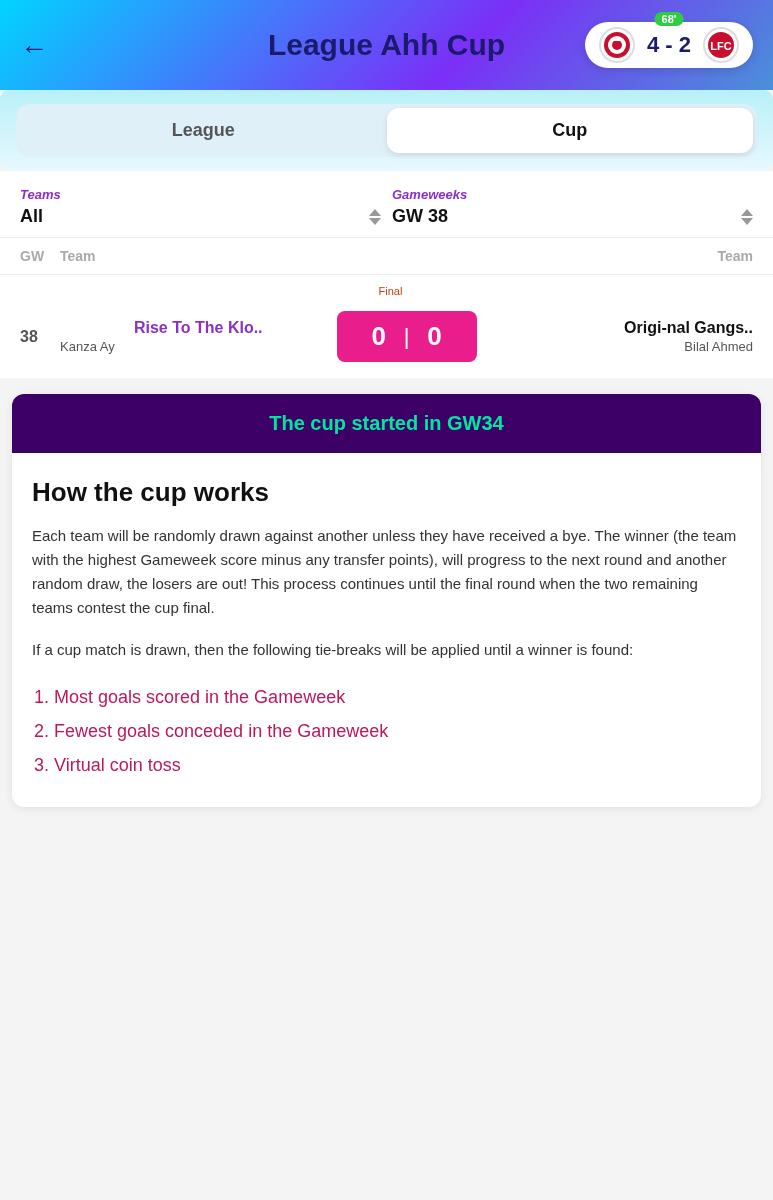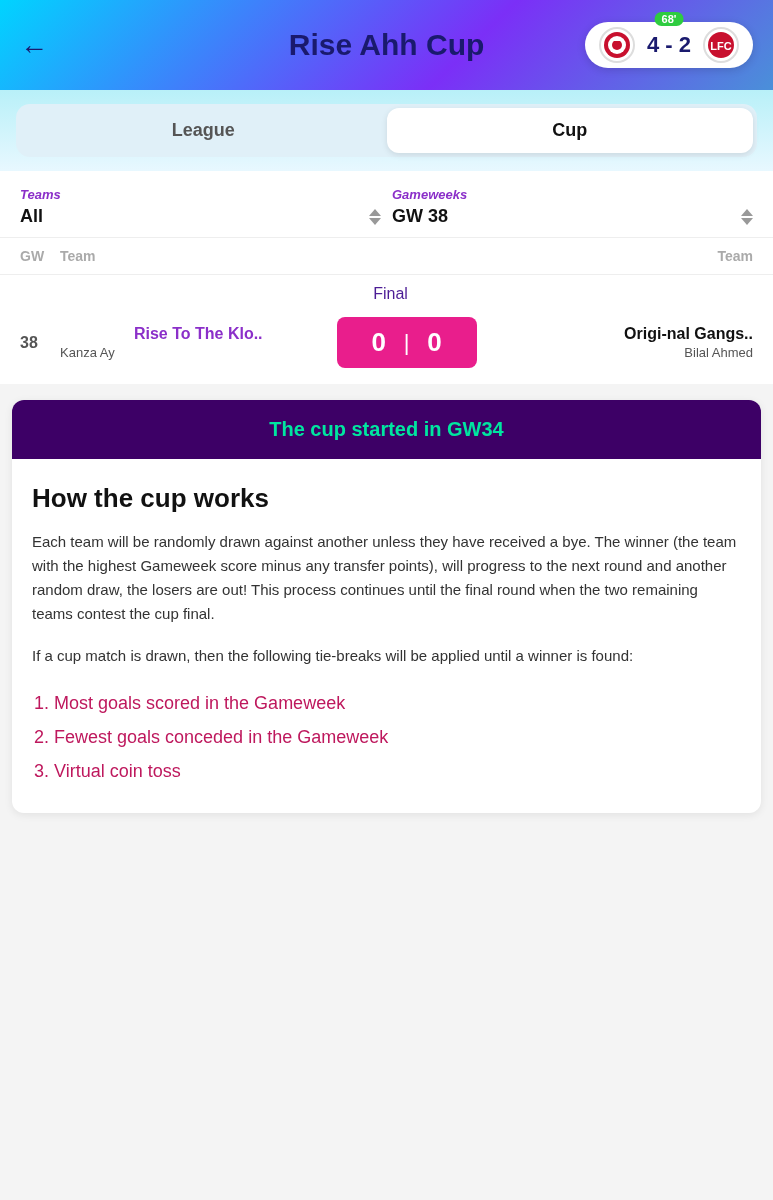--- a/index.html
+++ b/index.html
@@ -71,20 +71,21 @@
       font-size: 22px;
       font-weight: 800;
       color: #1a1a6e;
       padding: 0 4px;
     }
 
     
     .tab-bar {
       background: linear-gradient(180deg, #b8f0f8 0%, #e8f8ff 100%);
       padding: 14px 16px;
+      border-radius: 9px;
     }
     .tab-container {
       background: #e0f0f8;
       border-radius: 14px;
       display: flex;
       padding: 4px;
     }
     .tab {
       flex: 1;
       text-align: center;
@@ -178,22 +179,22 @@
       font-weight: 600;
     }
 
     
     .match-section {
       background: white;
       margin-bottom: 4px;
     }
     .match-round-label {
       text-align: center;
-      font-size: 16px;
-      color: #4c1d95;
+      font-size: 11px;
+      color: #c2410c;
       padding: 10px 0 4px 8px;
     }
     .match-row {
       display: flex;
       align-items: center;
       padding: 10px 20px 16px 20px;
     }
     .match-gw {
       width: 40px;
       font-size: 16px;
@@ -291,21 +292,21 @@
     }
     .info-card-list li {
       list-style: none;
     }
   </style>
 </head>
 <body>
 
 <div class="header">
   <span class="back-btn">←</span>
-  <span class="header-title">Rise Ahh Cup</span>
+  <span class="header-title">League Ahh Cup</span>
   <div class="score-widget">
     <span class="score-badge">68'</span>
 
     <div class="team-crest" style="background:#fff;border:2px solid #ddd;">
       <svg width="28" height="28" viewBox="0 0 28 28">
         <circle cx="14" cy="14" r="13" fill="#c8102e"></circle>
         <circle cx="14" cy="14" r="9" fill="#fff"></circle>
         <circle cx="14" cy="14" r="5" fill="#c8102e"></circle>
         <rect x="11" y="6" width="6" height="4" fill="#fff"></rect>
       </svg>

